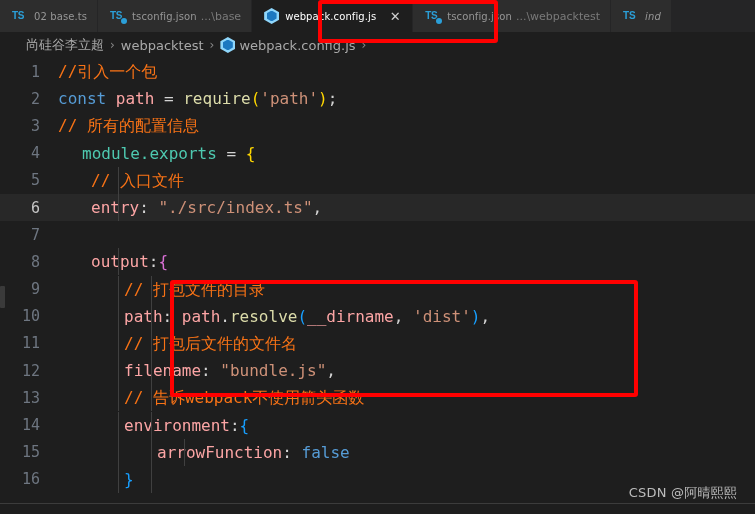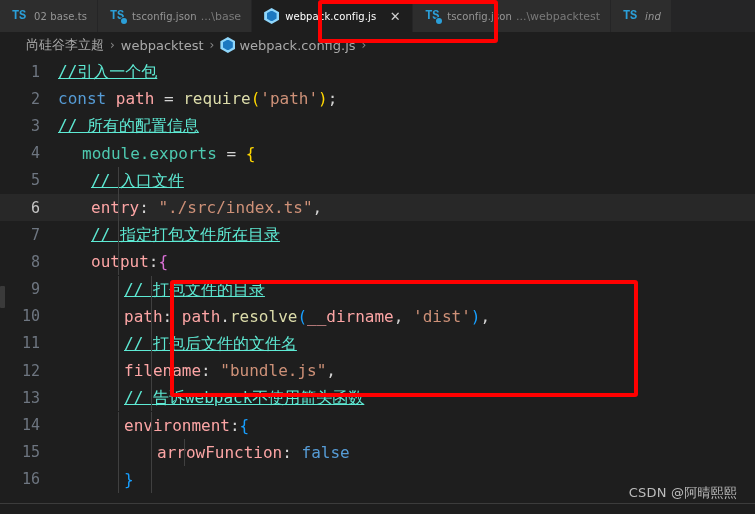--- a/index.html
+++ b/index.html
@@ -56,23 +56,23 @@
     margin-left: 6px;
     width: 14px; text-align: center;
   }
   .tab.preview .tab-label { font-style: italic; }
 
   
   .ts-icon {
     position: relative;
     width: 16px; height: 14px;
     color: #2b9fd8;
-    font-size: 12px;
+    font-size: 10px;
     font-weight: bold;
-    font-family: Liberation Mono, monospace;
+    font-family: Liberation Sans, sans-serif;
     line-height: 14px;
     letter-spacing: -0.3px;
   }
   .ts-icon .gear {
     position: absolute;
     right: -1px; bottom: -1px;
     width: 6px; height: 6px;
     border-radius: 50%;
     background: #2b9fd8;
     box-shadow: 0 0 0 1px #2d2d2d;
@@ -168,21 +168,21 @@
     position: absolute;
     top: 0; bottom: 0;
     width: 1px;
     background: #404040;
   }
   .g1 { left: 60px; }
   .g2 { left: 93px; }
   .g3 { left: 126px; }
 
   
-  .c  { color: #5eead4; text-decoration: underline; }            
+  .c  { color: #f97316; }            
   .kw { color: #569CD6; }            
   .var{ color: #fca5a5; }            
   .fn { color: #DCDCAA; }            
   .str{ color: #CE9178; }            
   .op { color: #D4D4D4; }            
   .br { color: #FFD700; }            
   .br2{ color: #DA70D6; }            
   .br3{ color: #179FFF; }            
   .cls{ color: #4EC9B0; }            
   .num{ color: #569CD6; }
@@ -266,21 +266,21 @@
     </div>
 
   <div class="editor" id="editor">
     <div class="left-sliver"></div>
   <div class="line"><span class="ln">1</span><span class="code"><span style="padding-left: 0px;"><span class="c">//引入一个包</span></span></span></div>
       <div class="line"><span class="ln">2</span><span class="code"><span style="padding-left: 0px;"><span class="kw">const</span><span class="var"> path </span><span class="op">= </span><span class="fn">require</span><span class="br">(</span><span class="str">'path'</span><span class="br">)</span><span class="op">;</span></span></span></div>
       <div class="line"><span class="ln">3</span><span class="code"><span style="padding-left: 0px;"><span class="c">// 所有的配置信息</span></span></span></div>
       <div class="line"><span class="ln">4</span><span class="code"><span style="padding-left: 0px; margin-left: 24px;"><span class="cls">module.exports </span><span class="op">= </span><span class="br">{</span></span></span></div>
       <div class="line"><span class="ln">5</span><span class="code"><i class="guide g1"></i><span style="padding-left: 33px;"><span class="c">// 入口文件</span></span></span></div>
       <div class="line highlight"><span class="ln">6</span><span class="code"><i class="guide g1"></i><span style="padding-left: 33px;"><span class="var">entry</span><span class="op">: </span><span class="str">"./src/index.ts"</span><span class="op">,</span></span></span></div>
-      <div class="line"><span class="ln">7</span><span class="code"><i class="guide g1"></i><span style="padding-left: 33px;"><span class="c">// 指定打包文件所在目录</span></span></span></div>
+      <div class="line"><span class="ln">7</span><span class="code"><i class="guide g1"></i></span></div>
       <div class="line"><span class="ln">8</span><span class="code"><i class="guide g1"></i><span style="padding-left: 33px;"><span class="var">output</span><span class="op">:</span><span class="br2">{</span></span></span></div>
       <div class="line"><span class="ln">9</span><span class="code"><i class="guide g1"></i><i class="guide g2"></i><span style="padding-left: 66px;"><span class="c">// 打包文件的目录</span></span></span></div>
       <div class="line"><span class="ln">10</span><span class="code"><i class="guide g1"></i><i class="guide g2"></i><span style="padding-left: 66px;"><span class="var">path</span><span class="op">: </span><span class="var">path</span><span class="op">.</span><span class="fn">resolve</span><span class="br3">(</span><span class="var">__dirname</span><span class="op">, </span><span class="str">'dist'</span><span class="br3">)</span><span class="op">,</span></span></span></div>
       <div class="line"><span class="ln">11</span><span class="code"><i class="guide g1"></i><i class="guide g2"></i><span style="padding-left: 66px;"><span class="c">// 打包后文件的文件名</span></span></span></div>
       <div class="line"><span class="ln">12</span><span class="code"><i class="guide g1"></i><i class="guide g2"></i><span style="padding-left: 66px;"><span class="var">filename</span><span class="op">: </span><span class="str">"bundle.js"</span><span class="op">,</span></span></span></div>
       <div class="line"><span class="ln">13</span><span class="code"><i class="guide g1"></i><i class="guide g2"></i><span style="padding-left: 66px;"><span class="c">// 告诉webpack不使用箭头函数</span></span></span></div>
       <div class="line"><span class="ln">14</span><span class="code"><i class="guide g1"></i><i class="guide g2"></i><span style="padding-left: 66px;"><span class="var">environment</span><span class="op">:</span><span class="br3">{</span></span></span></div>
       <div class="line"><span class="ln">15</span><span class="code"><i class="guide g1"></i><i class="guide g2"></i><i class="guide g3"></i><span style="padding-left: 99px; text-align: center;"><span class="var">arrowFunction</span><span class="op">: </span><span class="num">false</span></span></span></div>
       <div class="line"><span class="ln">16</span><span class="code"><i class="guide g1"></i><i class="guide g2"></i><span style="padding-left: 66px;"><span class="br3">}</span></span></span></div>
     </div>

